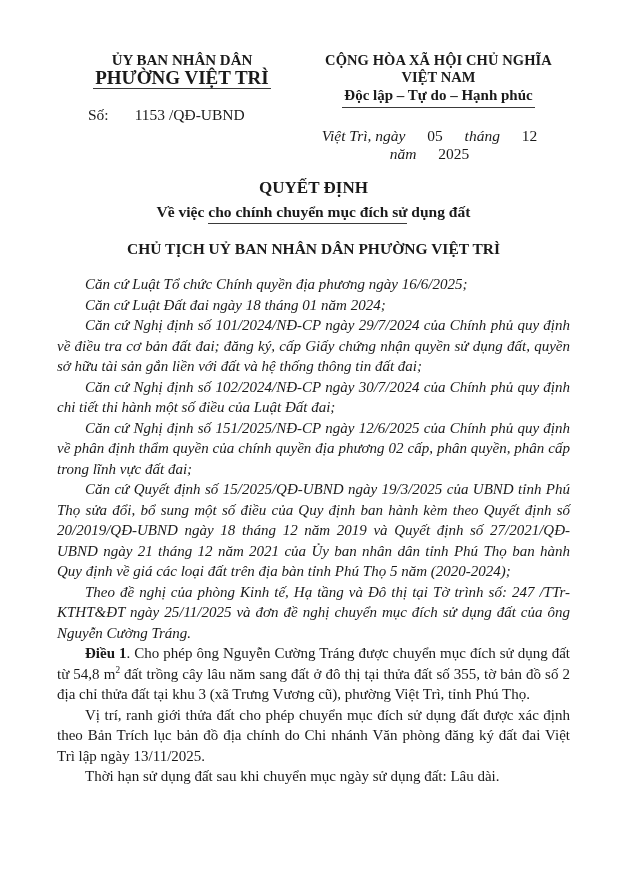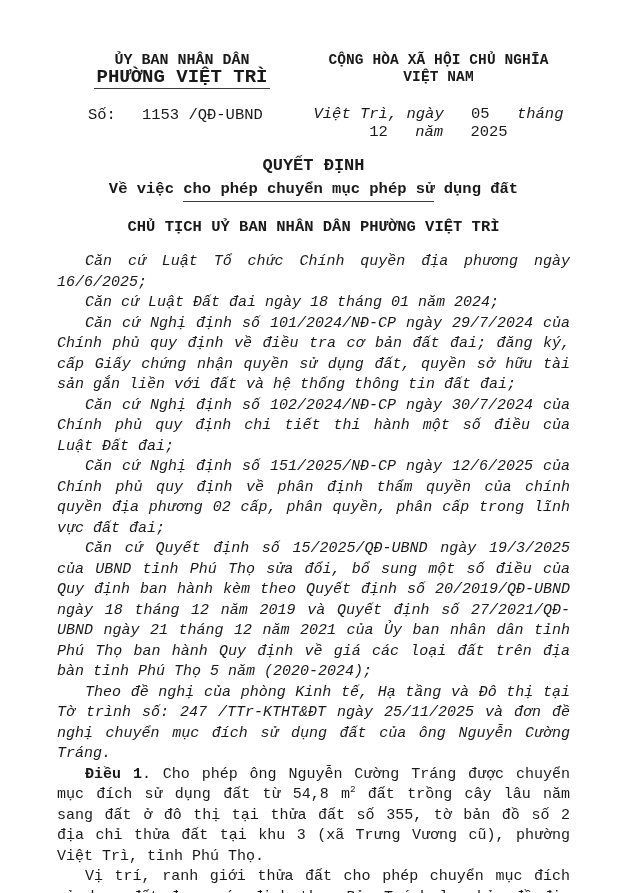--- a/index.html
+++ b/index.html
@@ -3,21 +3,21 @@
 <meta charset="utf-8">
 <style>
   html, body { margin: 0; padding: 0; background: #ffffff; }
   .page {
     position: relative;
     width: 627px;
     height: 893px;
     box-sizing: border-box;
     background: #ffffff;
     color: #1a1a1a;
-    font-family: Liberation Mono, monospace;
+    font-family: Liberation Serif, serif;
     padding: 52px 57px 0 57px;
     overflow: hidden;
   }
   .bold   { font-weight: bold; }
 
   
   .header { display: flex; }
   .header-left  { width: 250px; text-align: center; flex-shrink: 0; }
   .header-right { flex: 1; text-align: center; }
   .hl-line1 { font-size: 15px; line-height: 17px; font-weight: bold; }
@@ -101,35 +101,38 @@
         <span class="rule">PHƯỜNG VIỆT TRÌ</span>
       </div>
       <div class="so-line">
         <span>Số:</span>
         <span>1153 /QĐ-UBND</span>
       </div>
     </div>
 
     <div class="header-right">
       <div class="hr-line1">CỘNG HÒA XÃ HỘI CHỦ NGHĨA VIỆT NAM</div>
+      <div class="hr-line2">
+        <span class="rule">Độc lập – Tự do – Hạnh phúc</span>
+      </div>
       <div class="date-line">
         <span>Việt Trì, ngày</span>
         <span class="num">05</span>
         <span>tháng</span>
         <span class="num">12</span>
         <span>năm</span>
         <span class="num">2025</span>
       </div>
     </div>
   </div>
 
   <div class="doc-title">QUYẾT ĐỊNH</div>
 
   <div class="doc-subtitle">
-    <span>Về việc </span><span class="sub-underline">cho phép chuyển mục phép sử</span><span> dụng đất</span>
+    <span>Về việc </span><span class="sub-underline">cho chính chuyển mục đích sử</span><span> dụng đất</span>
   </div>
 
   <div class="authority-line">CHỦ TỊCH UỶ BAN NHÂN DÂN PHƯỜNG VIỆT TRÌ</div>
 
   <div class="doc-body">
 
     <div class="preamble">
       <p>Căn cứ Luật Tổ chức Chính quyền địa phương ngày 16/6/2025;</p>
       <p>Căn cứ Luật Đất đai ngày 18 tháng 01 năm 2024;</p>
       <p>Căn cứ Nghị định số 101/2024/NĐ-CP ngày 29/7/2024 của Chính phủ quy định về điều tra cơ bản đất đai; đăng ký, cấp Giấy chứng nhận quyền sử dụng đất, quyền sở hữu tài sản gắn liền với đất và hệ thống thông tin đất đai;</p>

